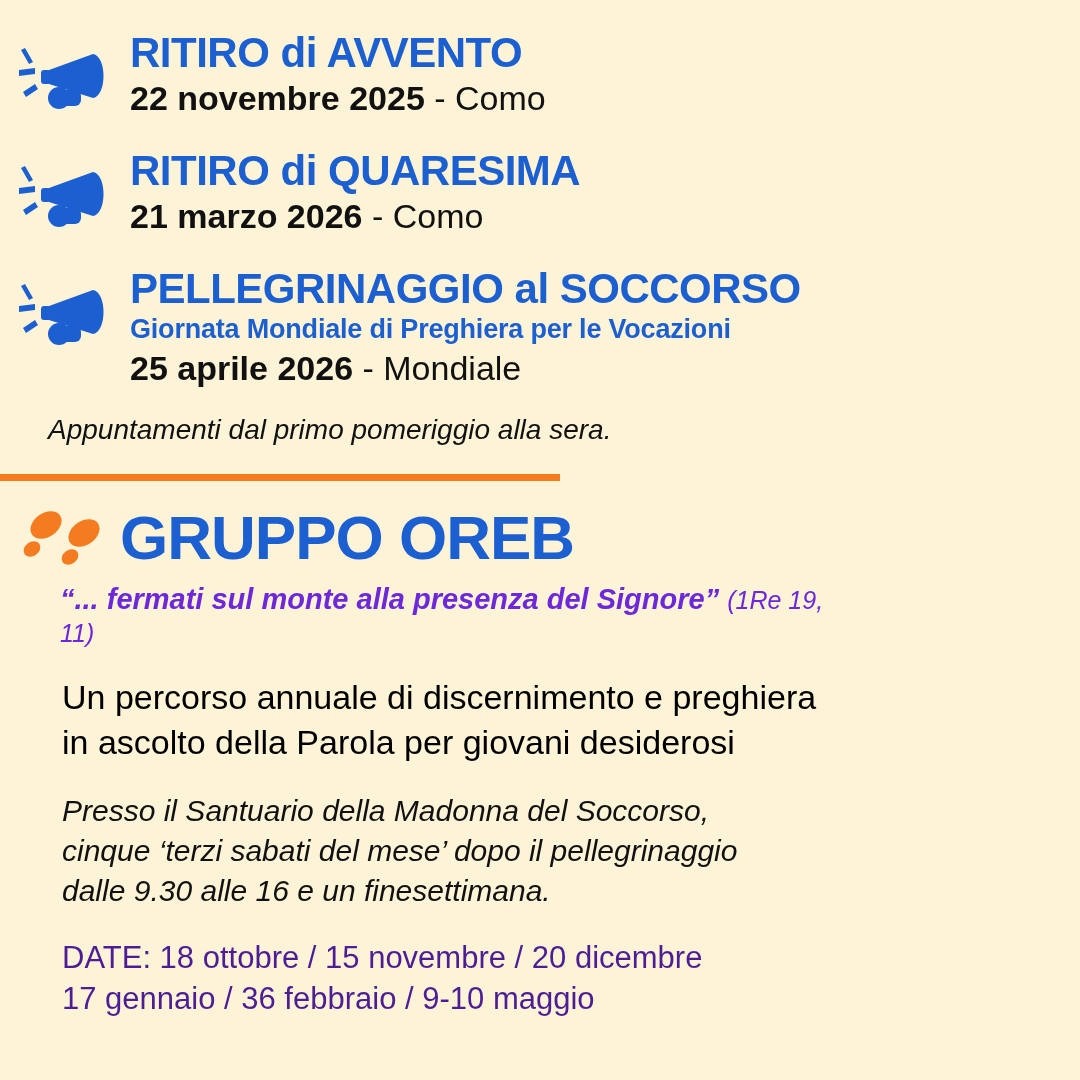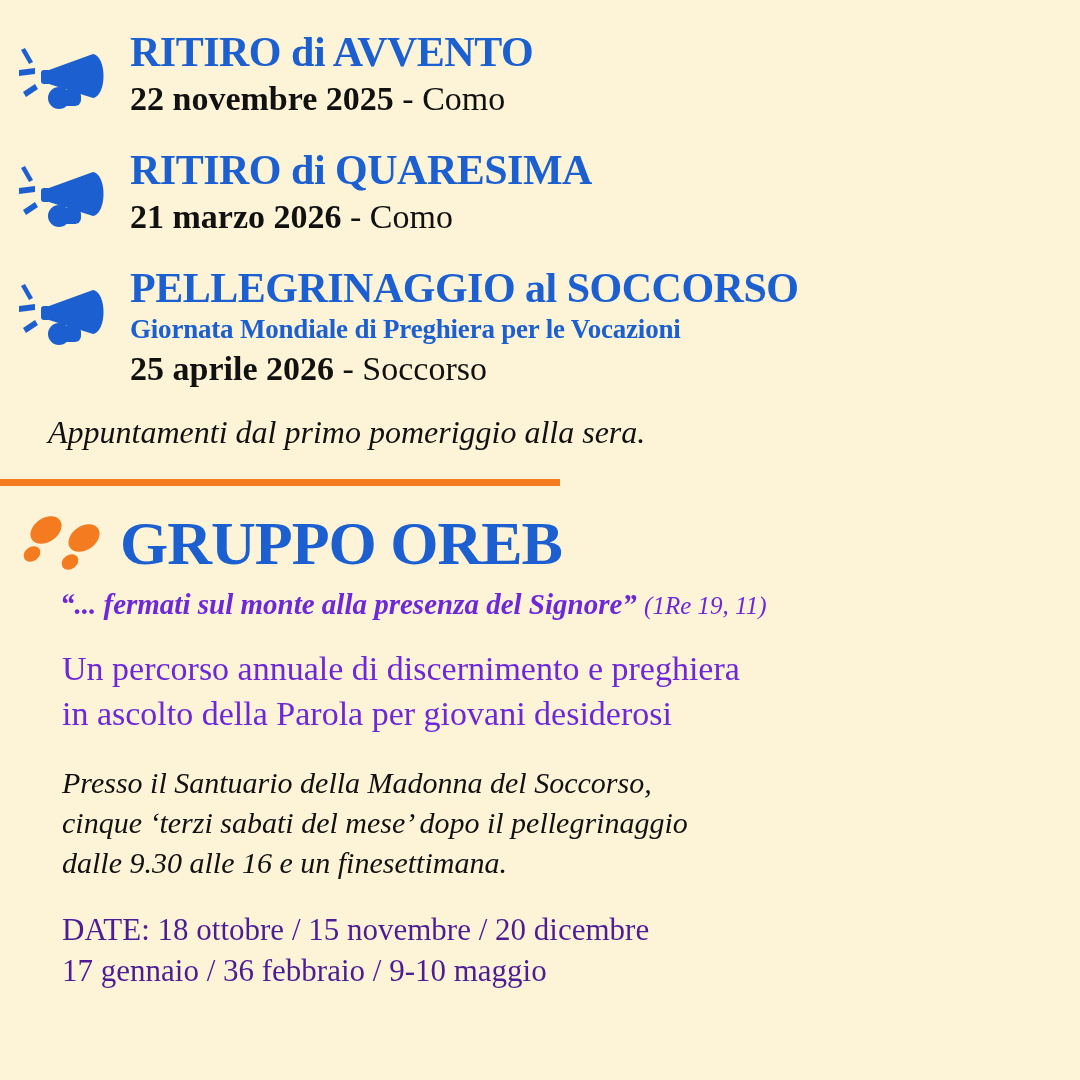--- a/index.html
+++ b/index.html
@@ -13,21 +13,20 @@
     font-family: "Liberation Sans", sans-serif;
     overflow: hidden;
     position: relative;
   }
 
   .page {
     position: relative;
     width: 875px;
     height: 1080px;
     box-sizing: border-box;
-    font-family: Liberation Serif, serif;
   }
 
   
   .events {
     padding: 30px 0 0 0;
   }
   .event-row {
     display: flex;
     align-items: flex-start;
     margin-bottom: 26px;
@@ -65,21 +64,21 @@
   }
   .event-date b {
     font-weight: bold;
   }
   .event-date .place {
     font-weight: normal;
   }
 
   .note {
     font-style: italic;
-    font-size: 32px;
+    font-size: 28px;
     color: #111111;
     margin: 14px 16px 0 48px;
   }
 
   
   .divider {
     margin: 28px 0 0 0;
     height: 7px;
     width: 560px;
     background: #F47B20;
@@ -116,21 +115,21 @@
     font-weight: bold;
     margin: 10px 0 0 60px;
   }
   .oreb-quote .ref {
     font-weight: normal;
     font-size: 25px;
   }
   .oreb-body {
     margin: 26px 0 0 62px;
     font-size: 34px;
-    color: #6d28d9;
+    color: #000000;
     line-height: 1.32;
   }
   .oreb-where {
     margin: 26px 0 0 62px;
     font-size: 30px;
     font-style: italic;
     color: #111111;
     line-height: 1.33;
   }
   .oreb-dates {
@@ -212,21 +211,21 @@
             <path d="M78 12 C92 14 92 54 78 56 Z"></path>
             <circle cx="44" cy="56" r="11"></circle>
             <rect x="44" y="48" width="22" height="16" rx="6"></rect>
           </g>
         </svg>
       </div>
       <div class="event-text">
         <div class="event-title">PELLEGRINAGGIO al SOCCORSO</div>
         <div class="event-sub">Giornata Mondiale di Preghiera per le Vocazioni</div>
         <div class="event-date">
-          <b>25 aprile 2026</b><span> - </span><span class="place">Soccorso</span>
+          <b>25 aprile 2026</b><span> - </span><span class="place">Mondiale</span>
         </div>
       </div>
     </div>
 
     <div class="note">Appuntamenti dal primo pomeriggio alla sera.</div>
   </div>
 
   <div class="divider"></div>
 
   <div class="oreb">

